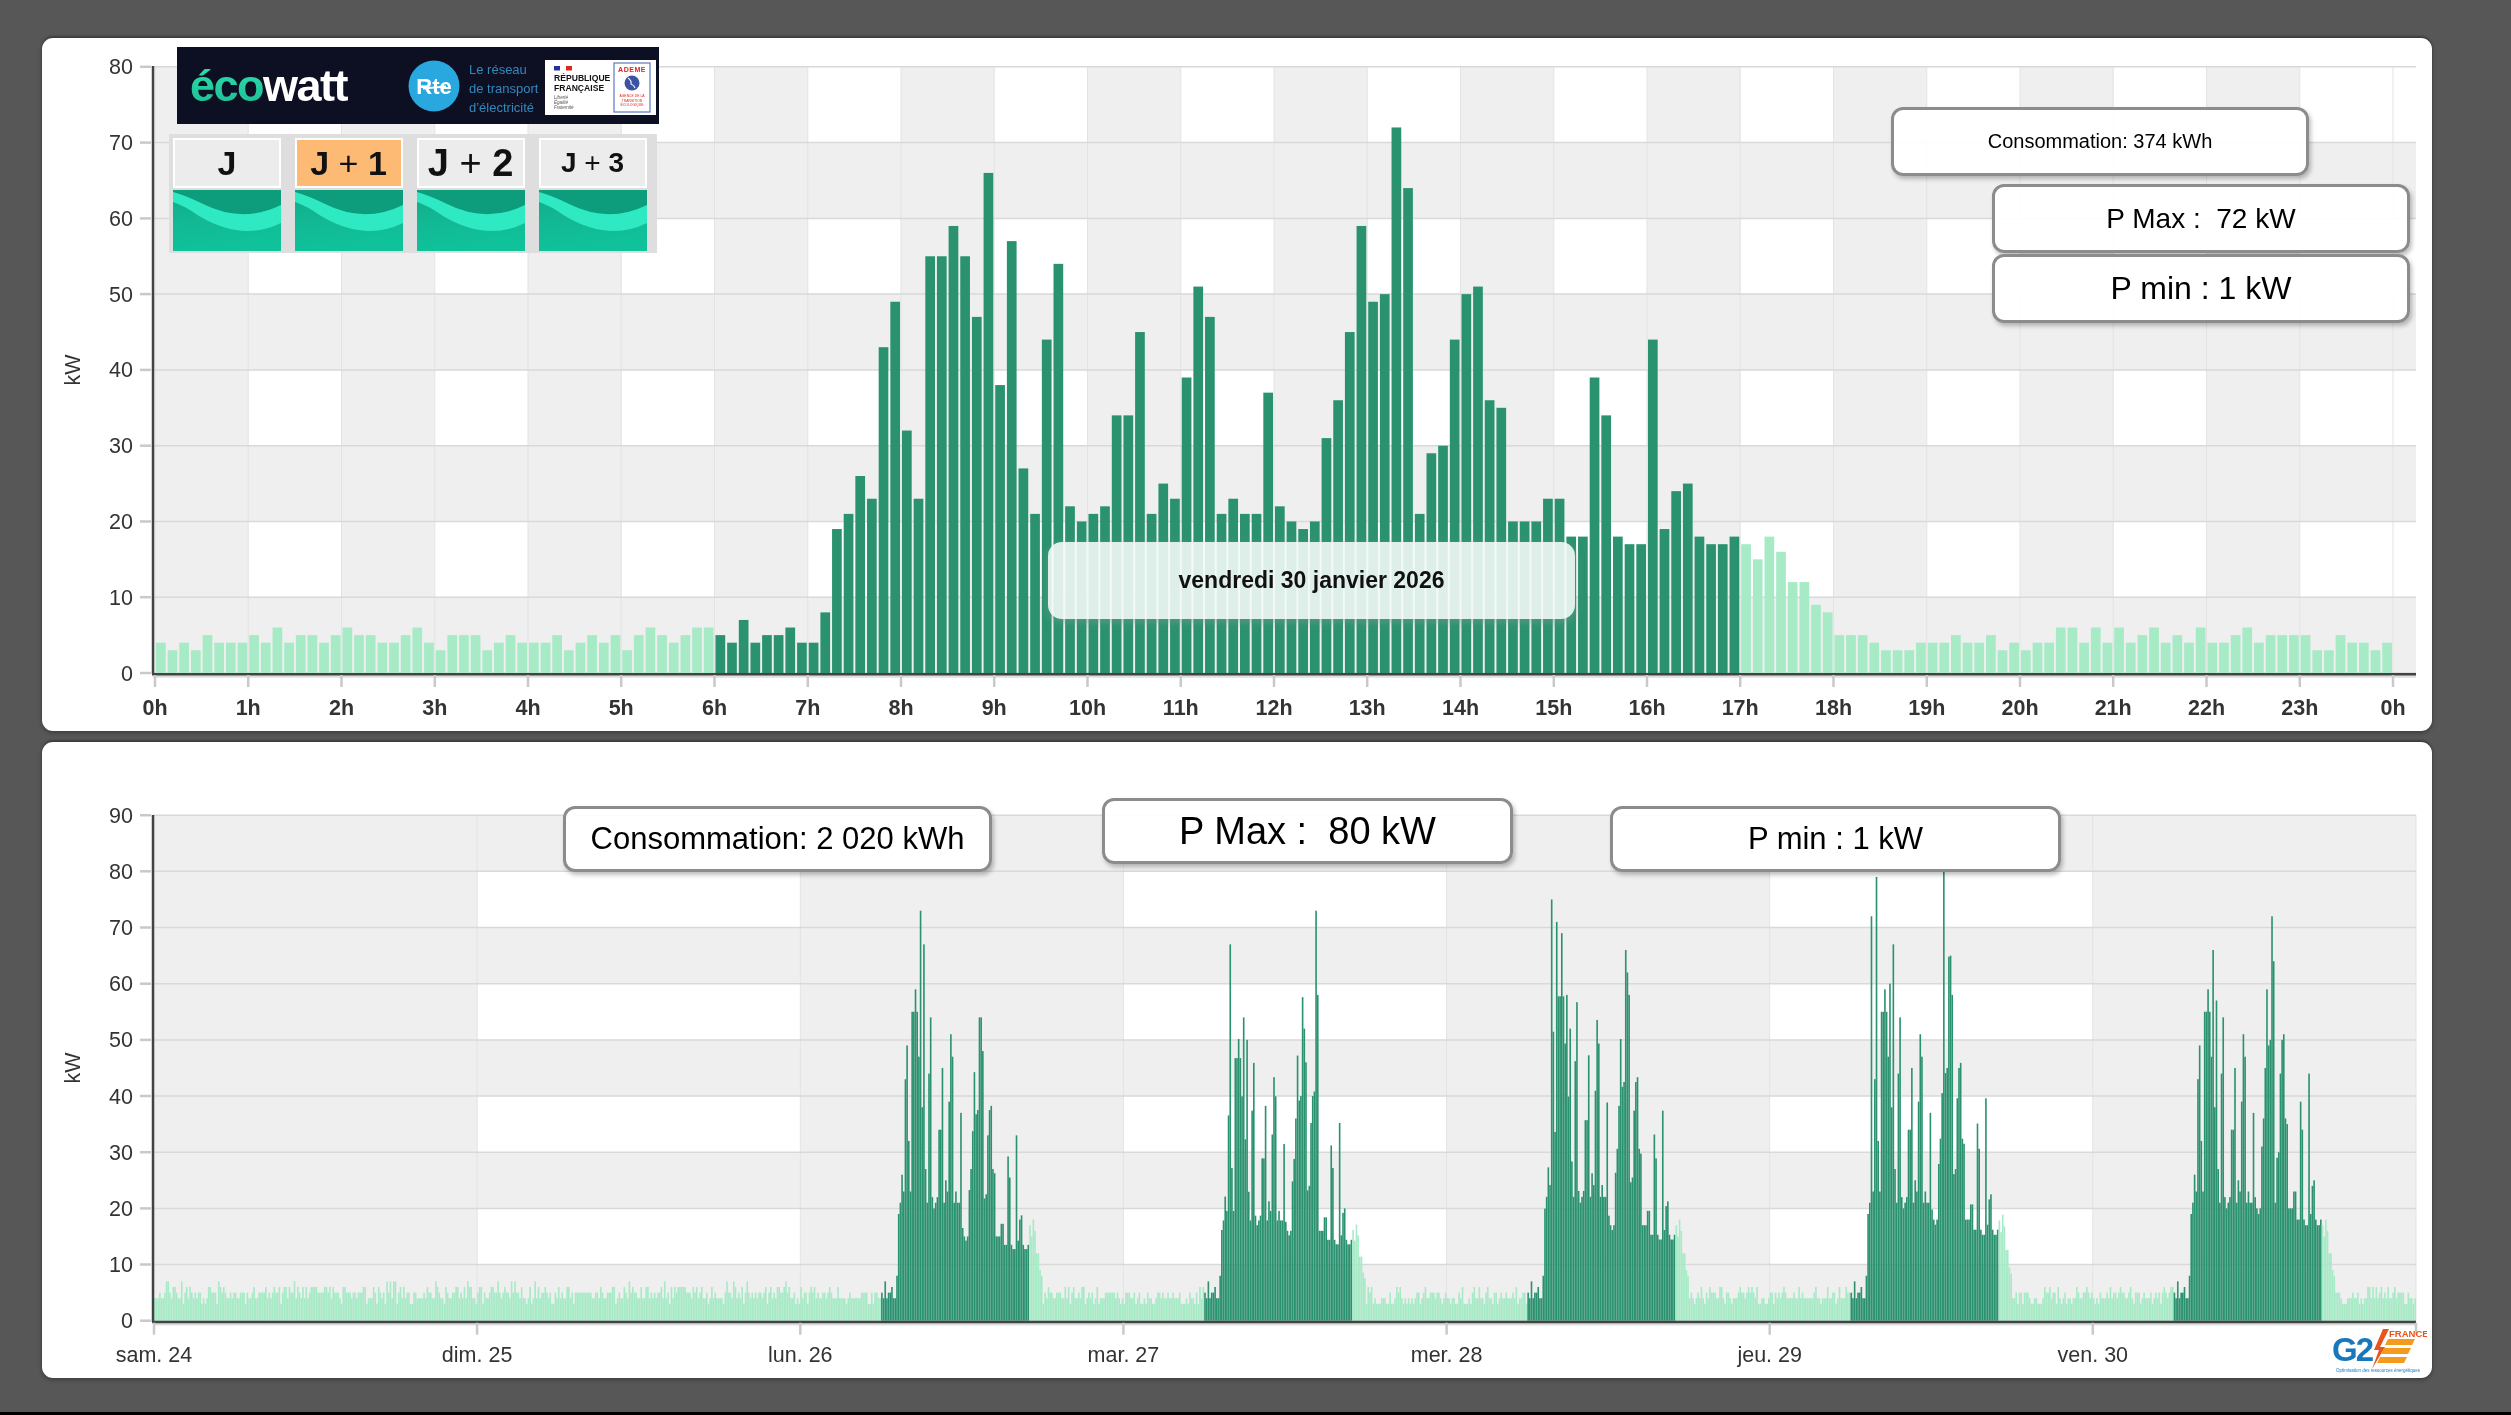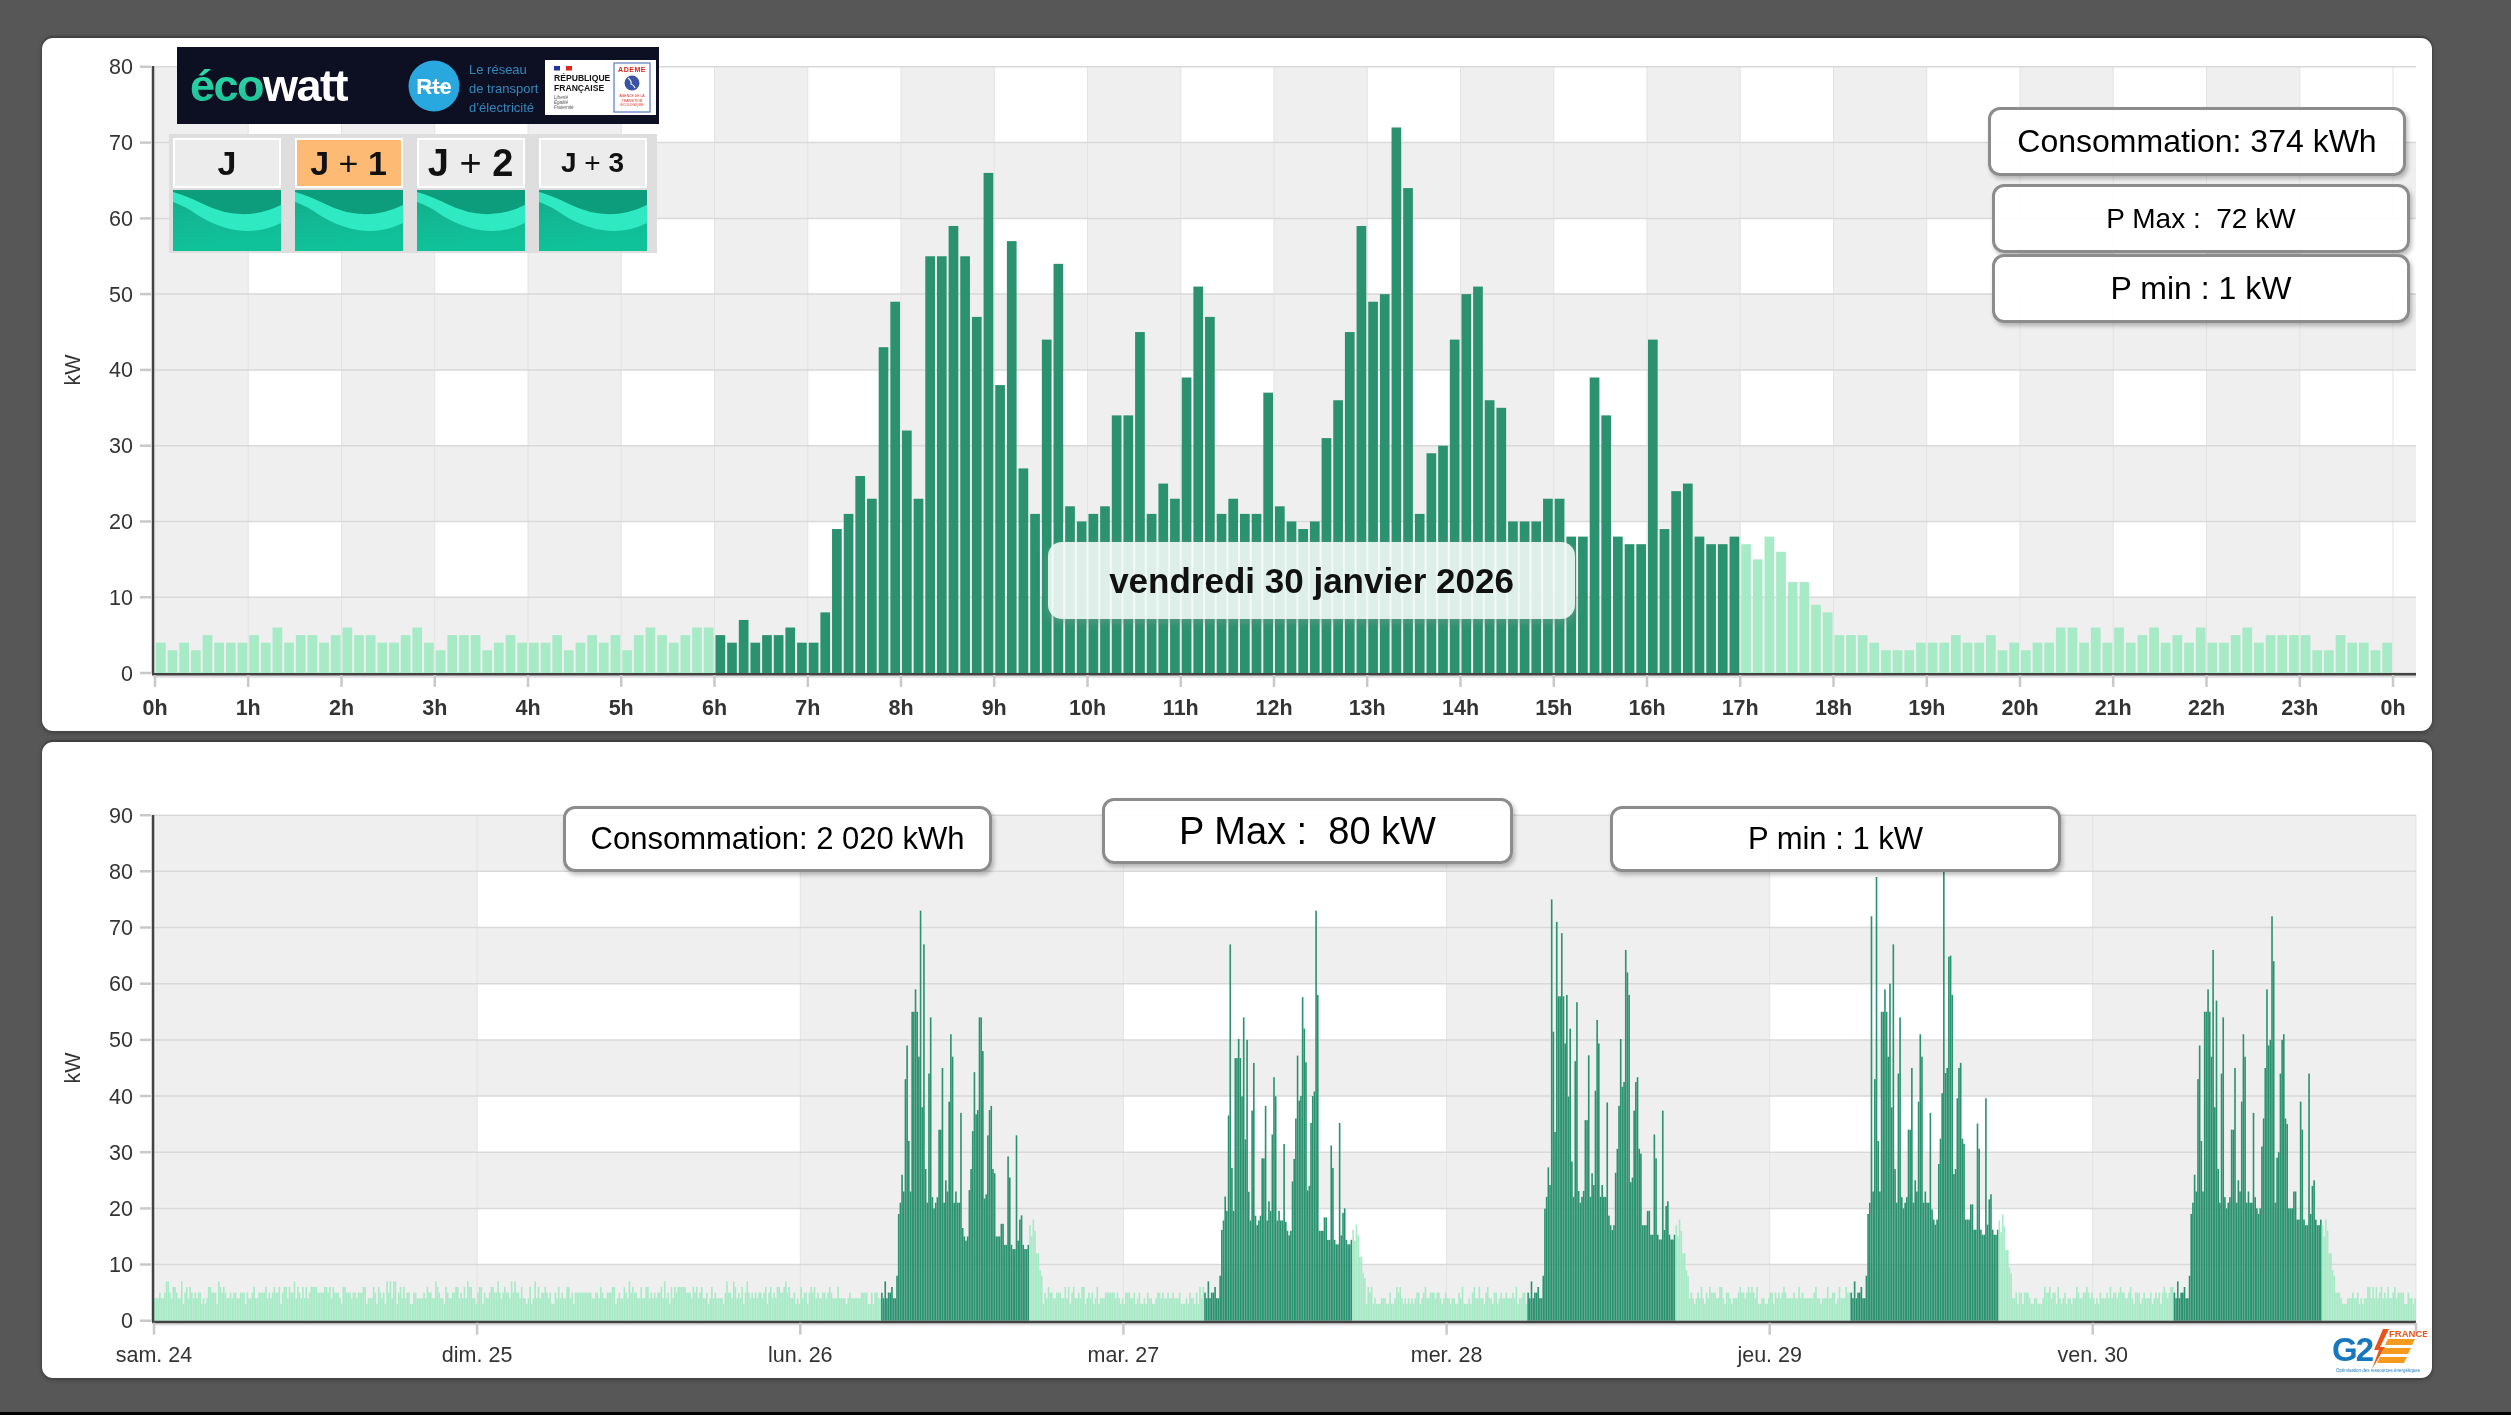--- a/index.html
+++ b/index.html
@@ -439,24 +439,24 @@
 <stop offset="0" stop-color="#10ab89"></stop>
             <stop offset="0.5" stop-color="#12b893"></stop>
             <stop offset="1" stop-color="#0fc29a"></stop>
           </linearGradient>
         </defs>
 <rect width="108" height="61" fill="url(#tg366)"></rect>
 <path d="M 0 0 L 108 0 L 108 15 Q 70 34 30 14 Q 14 6 0 2 Z" fill="#0d9c7c"></path>
 <path d="M 0 2 Q 14 6 30 14 Q 70 34 108 15 L 108 33 Q 70 52 26 26 Q 12 16 0 12 Z" fill="#2fe9c3"></path>
 </svg>
 </div>
-<div class="sbox" style="left:1946px;top:69px;width:412px;height:63px;font-size:32px;line-height:63px">Consommation: 374 kWh</div>
+<div class="sbox" style="left:1849px;top:69px;width:412px;height:63px;font-size:20px;line-height:63px">Consommation: 374 kWh</div>
 <div class="sbox" style="left:1950px;top:146px;width:412px;height:63px;font-size:28px;line-height:63px">P Max :&nbsp; 72 kW</div>
 <div class="sbox" style="left:1950px;top:216px;width:412px;height:63px;font-size:32px;line-height:63px">P min : 1 kW</div>
-<div style="position:absolute;left:1006px;top:504px;width:527px;height:77px;background:rgba(242,250,246,0.9);border-radius:14px;box-shadow:0 3px 8px rgba(130,160,145,0.5);text-align:center;font-family:'Liberation Sans',sans-serif;font-weight:bold;font-size:35px;line-height:77px;color:#111">vendredi 30 janvier 2026</div>
+<div style="position:absolute;left:1006px;top:504px;width:527px;height:77px;background:rgba(242,250,246,0.9);border-radius:14px;box-shadow:0 3px 8px rgba(130,160,145,0.5);text-align:center;font-family:'Liberation Sans',sans-serif;font-weight:bold;font-size:23px;line-height:77px;color:#111">vendredi 30 janvier 2026</div>
 </div>
 <div class="card" style="left:42px;top:742px;width:2390px;height:636px">
 <svg width="2390" height="636" viewBox="0 0 2390 636" style="position:absolute;left:0;top:0">
 <rect x="111.0" y="522.5" width="2263.0" height="56.2" fill="#efefef"></rect>
 <rect x="111.0" y="410.2" width="2263.0" height="56.2" fill="#efefef"></rect>
 <rect x="111.0" y="297.9" width="2263.0" height="56.2" fill="#efefef"></rect>
 <rect x="111.0" y="185.5" width="2263.0" height="56.2" fill="#efefef"></rect>
 <rect x="111.0" y="73.2" width="2263.0" height="56.2" fill="#efefef"></rect>
 <rect x="112.0" y="466.4" width="323.14" height="56.2" fill="#efefef"></rect>
 <rect x="758.3" y="466.4" width="323.14" height="56.2" fill="#efefef"></rect>

